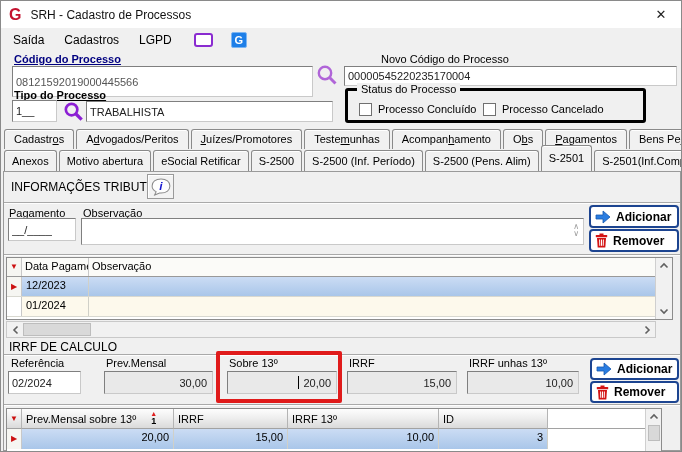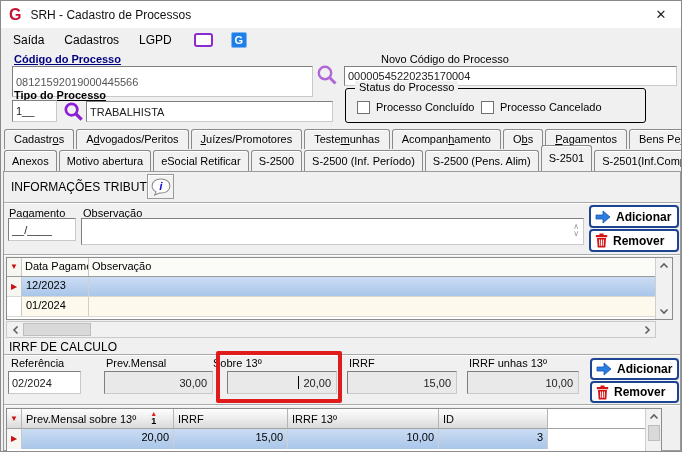--- a/index.html
+++ b/index.html
@@ -17,21 +17,21 @@
   .mon-icon{width:19px;height:14px;border:2px solid #8a2bd0;border-radius:3px;background:#fff;margin-left:14px;}
   .gbadge{width:16px;height:16px;background:#1e7fe8;border:1px solid #7db6f2;border-radius:2px;color:#fff;font-weight:bold;font-size:11px;display:flex;align-items:center;justify-content:center;margin-left:18px;}
   
   .lbl{position:absolute;white-space:nowrap;}
   .lbl.b{font-weight:bold;text-decoration:underline;}
   .lbl.navy{color:#000080;}
   .ipt{position:absolute;background:#fff;border:1px solid #7f7f7f;border-right-color:#c9c9c9;border-bottom-color:#c9c9c9;font-size:11px;padding:2px 3px;color:#222;}
   .ipt.gray{background:#e9e9e9;text-align:right;padding-right:5px;}
   input.ipt{outline:none;}
   
-  .groupbox{position:absolute;border:1px solid #000000;border-radius:3px;}
+  .groupbox{position:absolute;border:3px solid #000000;border-radius:3px;}
   .gb-legend{position:absolute;top:-8px;left:9px;background:#f0f0f0;padding:0 4px;}
   .checkbox{display:inline-block;width:13px;height:13px;background:#fff;border:1px solid #707070;vertical-align:-3px;margin-right:6px;}
   
   .tabrow{position:absolute;display:flex;align-items:flex-end;}
   .tab{height:20px;background:#f1f1f1;border:1px solid #8a8a8a;border-bottom:none;border-radius:3px 3px 0 0;box-shadow:inset 0 1px 0 #fff;padding:3px 9px 0 9px;margin-right:2px;white-space:nowrap;cursor:pointer;}
   .tabrow2 .tab{height:21px;padding:4px 7px 0 7px;}
   .tab.active{height:26px;margin-top:-5px;padding-top:6px;background:#f1f1f1;position:relative;z-index:6;}
   .u{text-decoration:underline;}
   
   #tabpage{position:absolute;left:2px;top:170px;width:678px;height:280px;border:1px solid #9a9a9a;background:#f0f0f0;}
@@ -225,21 +225,21 @@
 
   <div class="lbl" style="left:8px;top:339px;font-size:12px;">IRRF DE CALCULO</div>
   <div class="groove" style="left:3px;top:353px;width:676px;"></div>
 
   <div class="lbl" style="left:10px;top:356px;">Referência</div>
   <input class="ipt" style="left: 7px; top: 370px; width: 73px; height: 23px;" readonly="" value="02/2024">
 
   <div class="lbl" style="left:105px;top:356px;">Prev.Mensal</div>
   <input class="ipt gray" style="left: 103px; top: 370px; width: 109px; height: 23px;" readonly="" value="30,00">
 
-  <div class="lbl" style="left:212px;top:356px;">Sobre 13º</div>
+  <div class="lbl" style="left:228px;top:356px;">Sobre 13º</div>
   <input class="ipt gray" style="left: 226px; top: 370px; width: 110px; height: 23px;" readonly="" value="20,00">
   <div class="caret" style="left:297px;top:375px;"></div>
 
   <div class="lbl" style="left:348px;top:356px;">IRRF</div>
   <input class="ipt gray" style="left: 346px; top: 370px; width: 110px; height: 23px;" readonly="" value="15,00">
 
   <div class="lbl" style="left:468px;top:356px;">IRRF unhas 13º</div>
   <input class="ipt gray" style="left: 466px; top: 370px; width: 112px; height: 23px;" readonly="" value="10,00">
 
   <div id="hl-rect" style="left:215px;top:350px;width:126px;height:52px;"></div>

